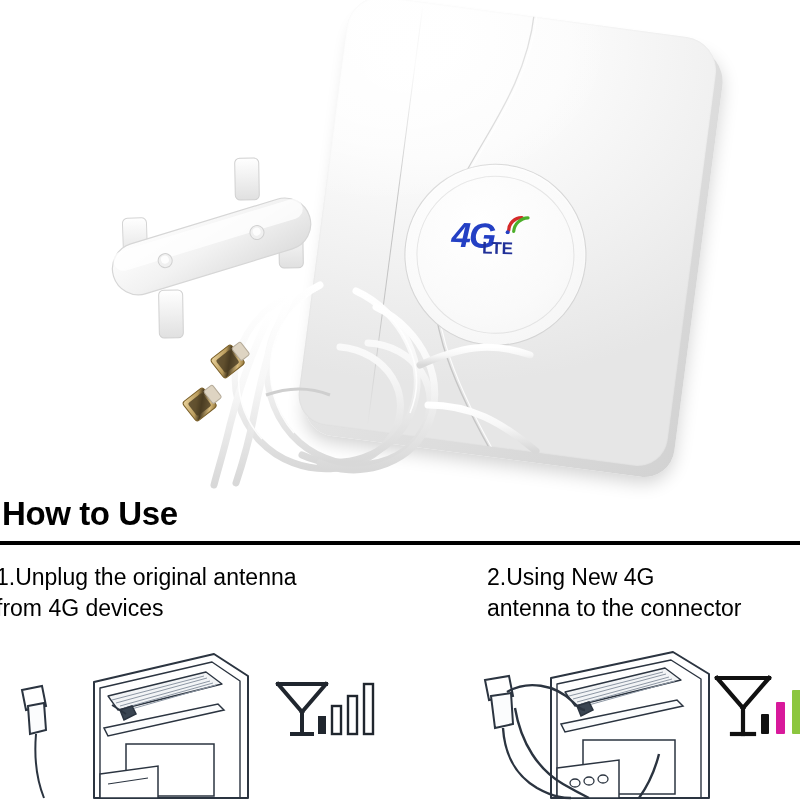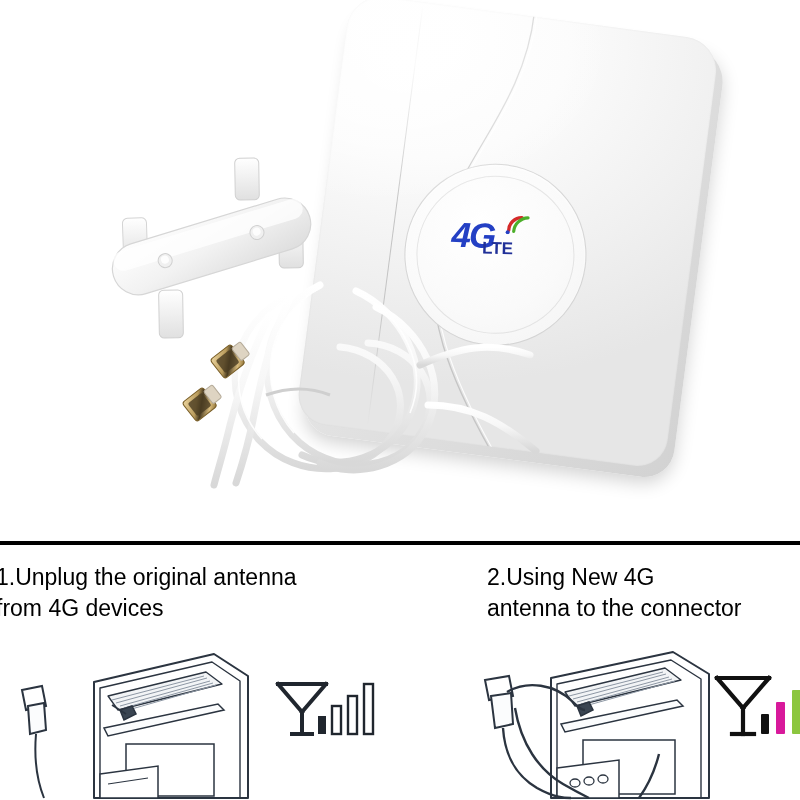--- a/index.html
+++ b/index.html
@@ -231,20 +231,21 @@
 
         <g transform="translate(12,148) rotate(-38)">
           <rect x="0" y="0" width="26" height="24" rx="3" fill="url(#gold2)" stroke="#7a5f28" stroke-width="1"></rect>
           <rect x="4" y="4" width="18" height="16" rx="2" fill="#4a3c22" opacity=".8"></rect>
           <rect x="24" y="4" width="11" height="16" rx="2" fill="#ded4c2" stroke="#b5ab99" stroke-width="1"></rect>
         </g>
       </svg>
     </div>
   </div>
 
+  <div class="heading">How to Use</div>
   <div class="rule"></div>
 
   <div class="steps">
 
     <div class="step step-1">
       <div class="step-text">
         <div>1.Unplug the original antenna</div>
         <div>from 4G devices</div>
       </div>
 

